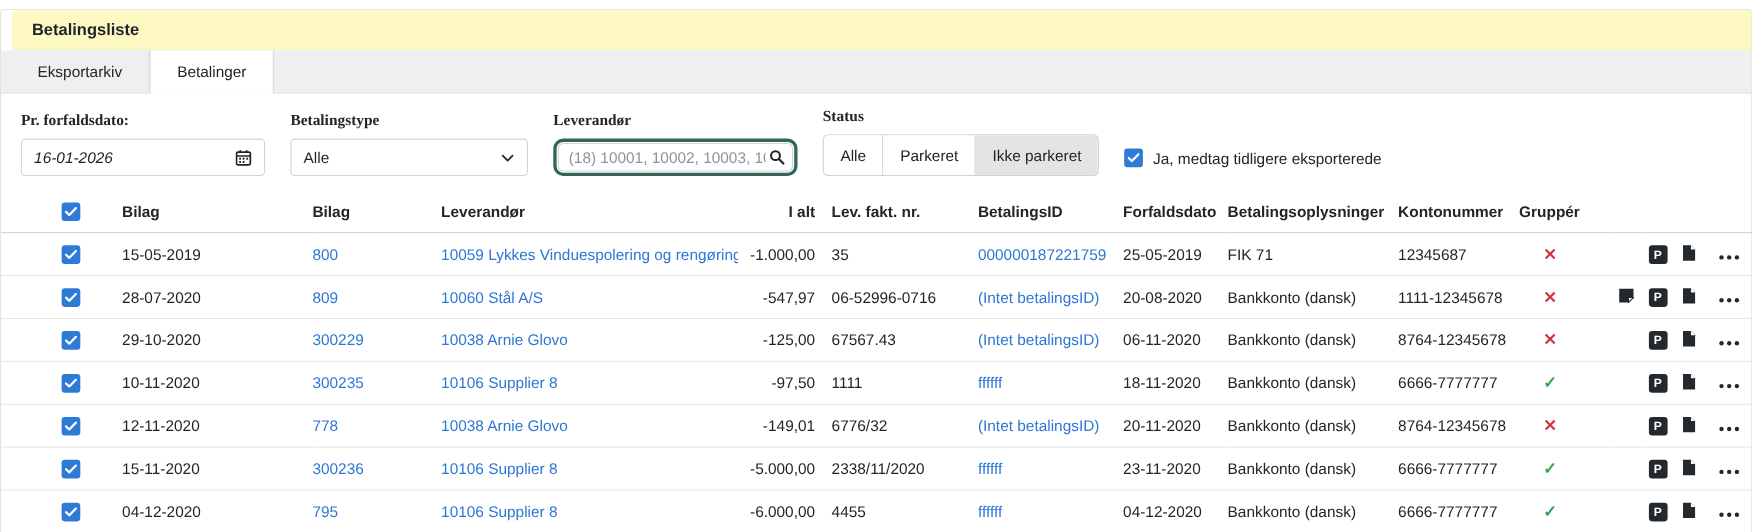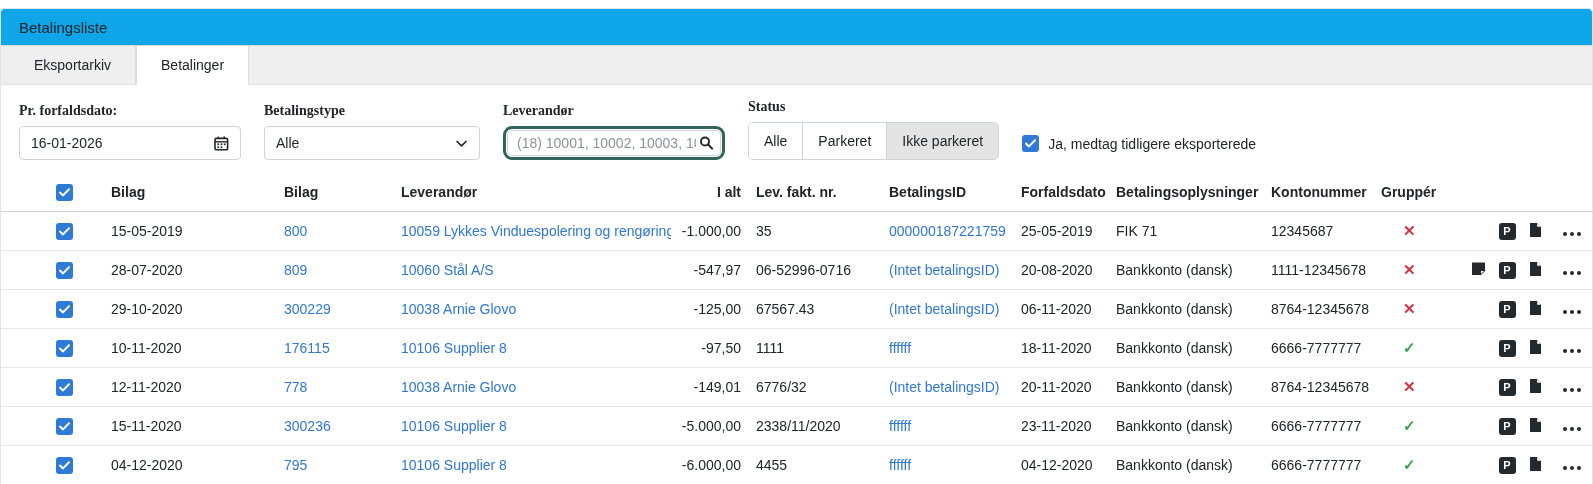--- a/index.html
+++ b/index.html
@@ -3,32 +3,32 @@
 <meta charset="utf-8">
 <style>
   html,body{margin:0;padding:0;}
   body{
     width:1593px;height:484px;overflow:hidden;background:#fff;
     font-family:"Liberation Sans",sans-serif;color:#212529;font-size:14px;
     --accent:#2e7ad7;--link:#2e77d4;--danger:#d23445;--success:#2da44e;
     --focus:#31655c;--border:#dee2e6;
   }
   .window{border:1px solid #e3e3e3;border-bottom:none;margin-top:8px;border-radius:4px 4px 0 0;}
-  .titlebar{height:36px;background:#0ea5e9;border-bottom:1px solid #d8d8d8;
-    display:flex;align-items:center;padding:0 18px;font-weight:normal;font-size:15px;border-radius:4px 4px 0 0;}
+  .titlebar{height:36px;background:#fef9c3;border-bottom:1px solid #d8d8d8;
+    display:flex;align-items:center;padding:0 18px;font-weight:bold;font-size:15px;border-radius:4px 4px 0 0;margin-left:10px;}
   .tabbar{height:38px;background:#efefef;border-bottom:1px solid var(--border);display:flex;padding-left:9px;}
   .tab{padding:0 24px;display:flex;align-items:center;font-size:14px;color:#212529;
     border-right:1px solid #d9d9d9;cursor:pointer;background:#efefef;}
   .tab.active{background:#fff;border-left:1px solid #d9d9d9;margin-bottom:-1px;border-bottom:1px solid #fff;}
   
   .filters{display:flex;align-items:flex-end;padding:14px 18px 13px;gap:23px;}
   .fgroup label{display:block;font-weight:bold;font-size:14px;margin-bottom:7px;font-family:Liberation Serif, serif;}
   .field{height:34px;box-sizing:border-box;border:1px solid #ced4da;border-radius:4px;background:#fff;
     display:flex;align-items:center;justify-content:space-between;padding:0 11px;font-size:14px;}
-  .date-field{width:222px;}
+  .date-field{width:222px;font-style:italic;}
   .select-field{width:216px;cursor:pointer;}
   .search-wrap{box-sizing:border-box;width:222px;border:3px solid var(--focus);border-radius:9px;
     background:#fff;padding:1px;display:flex;align-items:center;position:relative;}
   .search-wrap input{border:1px solid #cfd4d9;border-radius:5px;height:26px;width:100%;
     padding:0 24px 0 9px;font-size:14px;font-family:inherit;color:#212529;outline:none;box-sizing:border-box;}
   .search-wrap input::placeholder{color:#8d9399;opacity:1;}
   .search-icon{position:absolute;right:8px;top:50%;transform:translateY(-50%);display:flex;}
   .seg-group{display:flex;height:36px;border:1px solid #ced4da;border-radius:5px;overflow:hidden;background:#fff;}
   .seg-btn{appearance:none;border:none;background:#fff;font-family:inherit;font-size:14px;color:#212529;
     padding:0 15px;border-right:1px solid #ced4da;cursor:pointer;}
@@ -285,21 +285,21 @@
               <i></i>
             </span></td>
         </tr>
         <tr>
           <td class="cb-col"><span class="cb">
               <svg width="11" height="9" viewBox="0 0 11 9">
                 <path d="M1 4.6 L4 7.4 L10 1.2" fill="none" stroke="#fff" stroke-width="2" stroke-linecap="round" stroke-linejoin="round"></path>
               </svg>
             </span></td>
           <td><span>10-11-2020</span></td>
-          <td><a class="link">176115</a></td>
+          <td><a class="link">300235</a></td>
           <td><a class="link">10106 Supplier 8</a></td>
           <td class="num"><span>-97,50</span></td>
           <td class="pad15"><span>1111</span></td>
           <td><a class="link">ffffff</a></td>
           <td><span>18-11-2020</span></td>
           <td><span>Bankkonto (dansk)</span></td>
           <td><span>6666-7777777</span></td>
           <td><span class="mark yes">✓</span></td>
           <td class="icon-cell"></td>
           <td class="icon-cell"><span class="pbadge">

